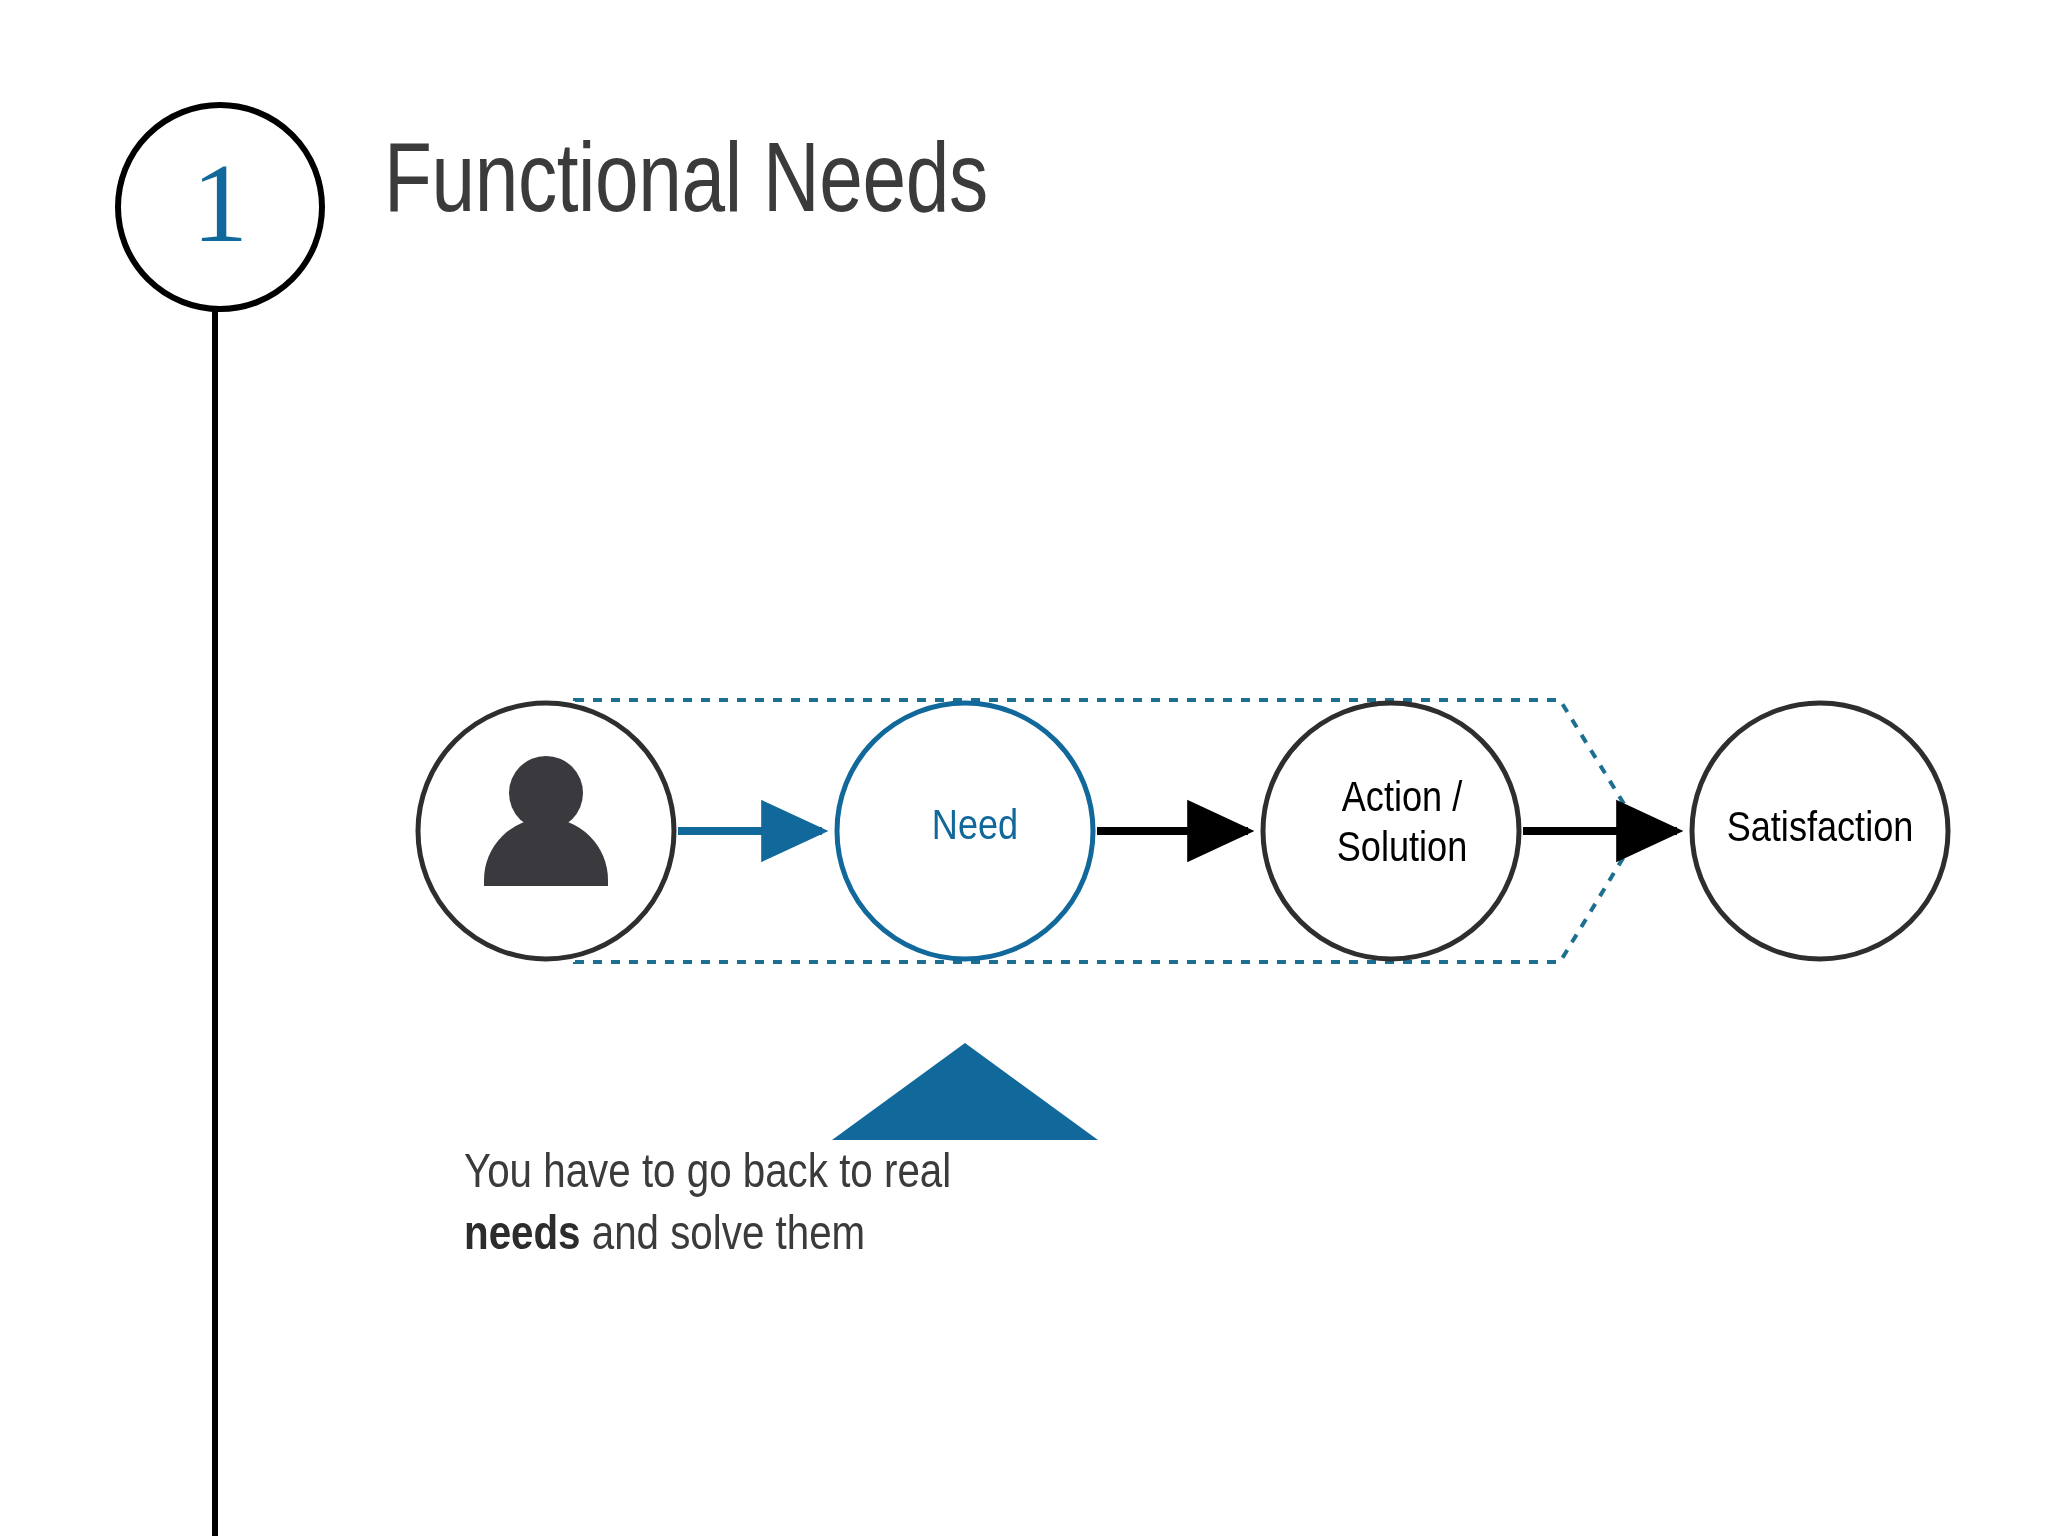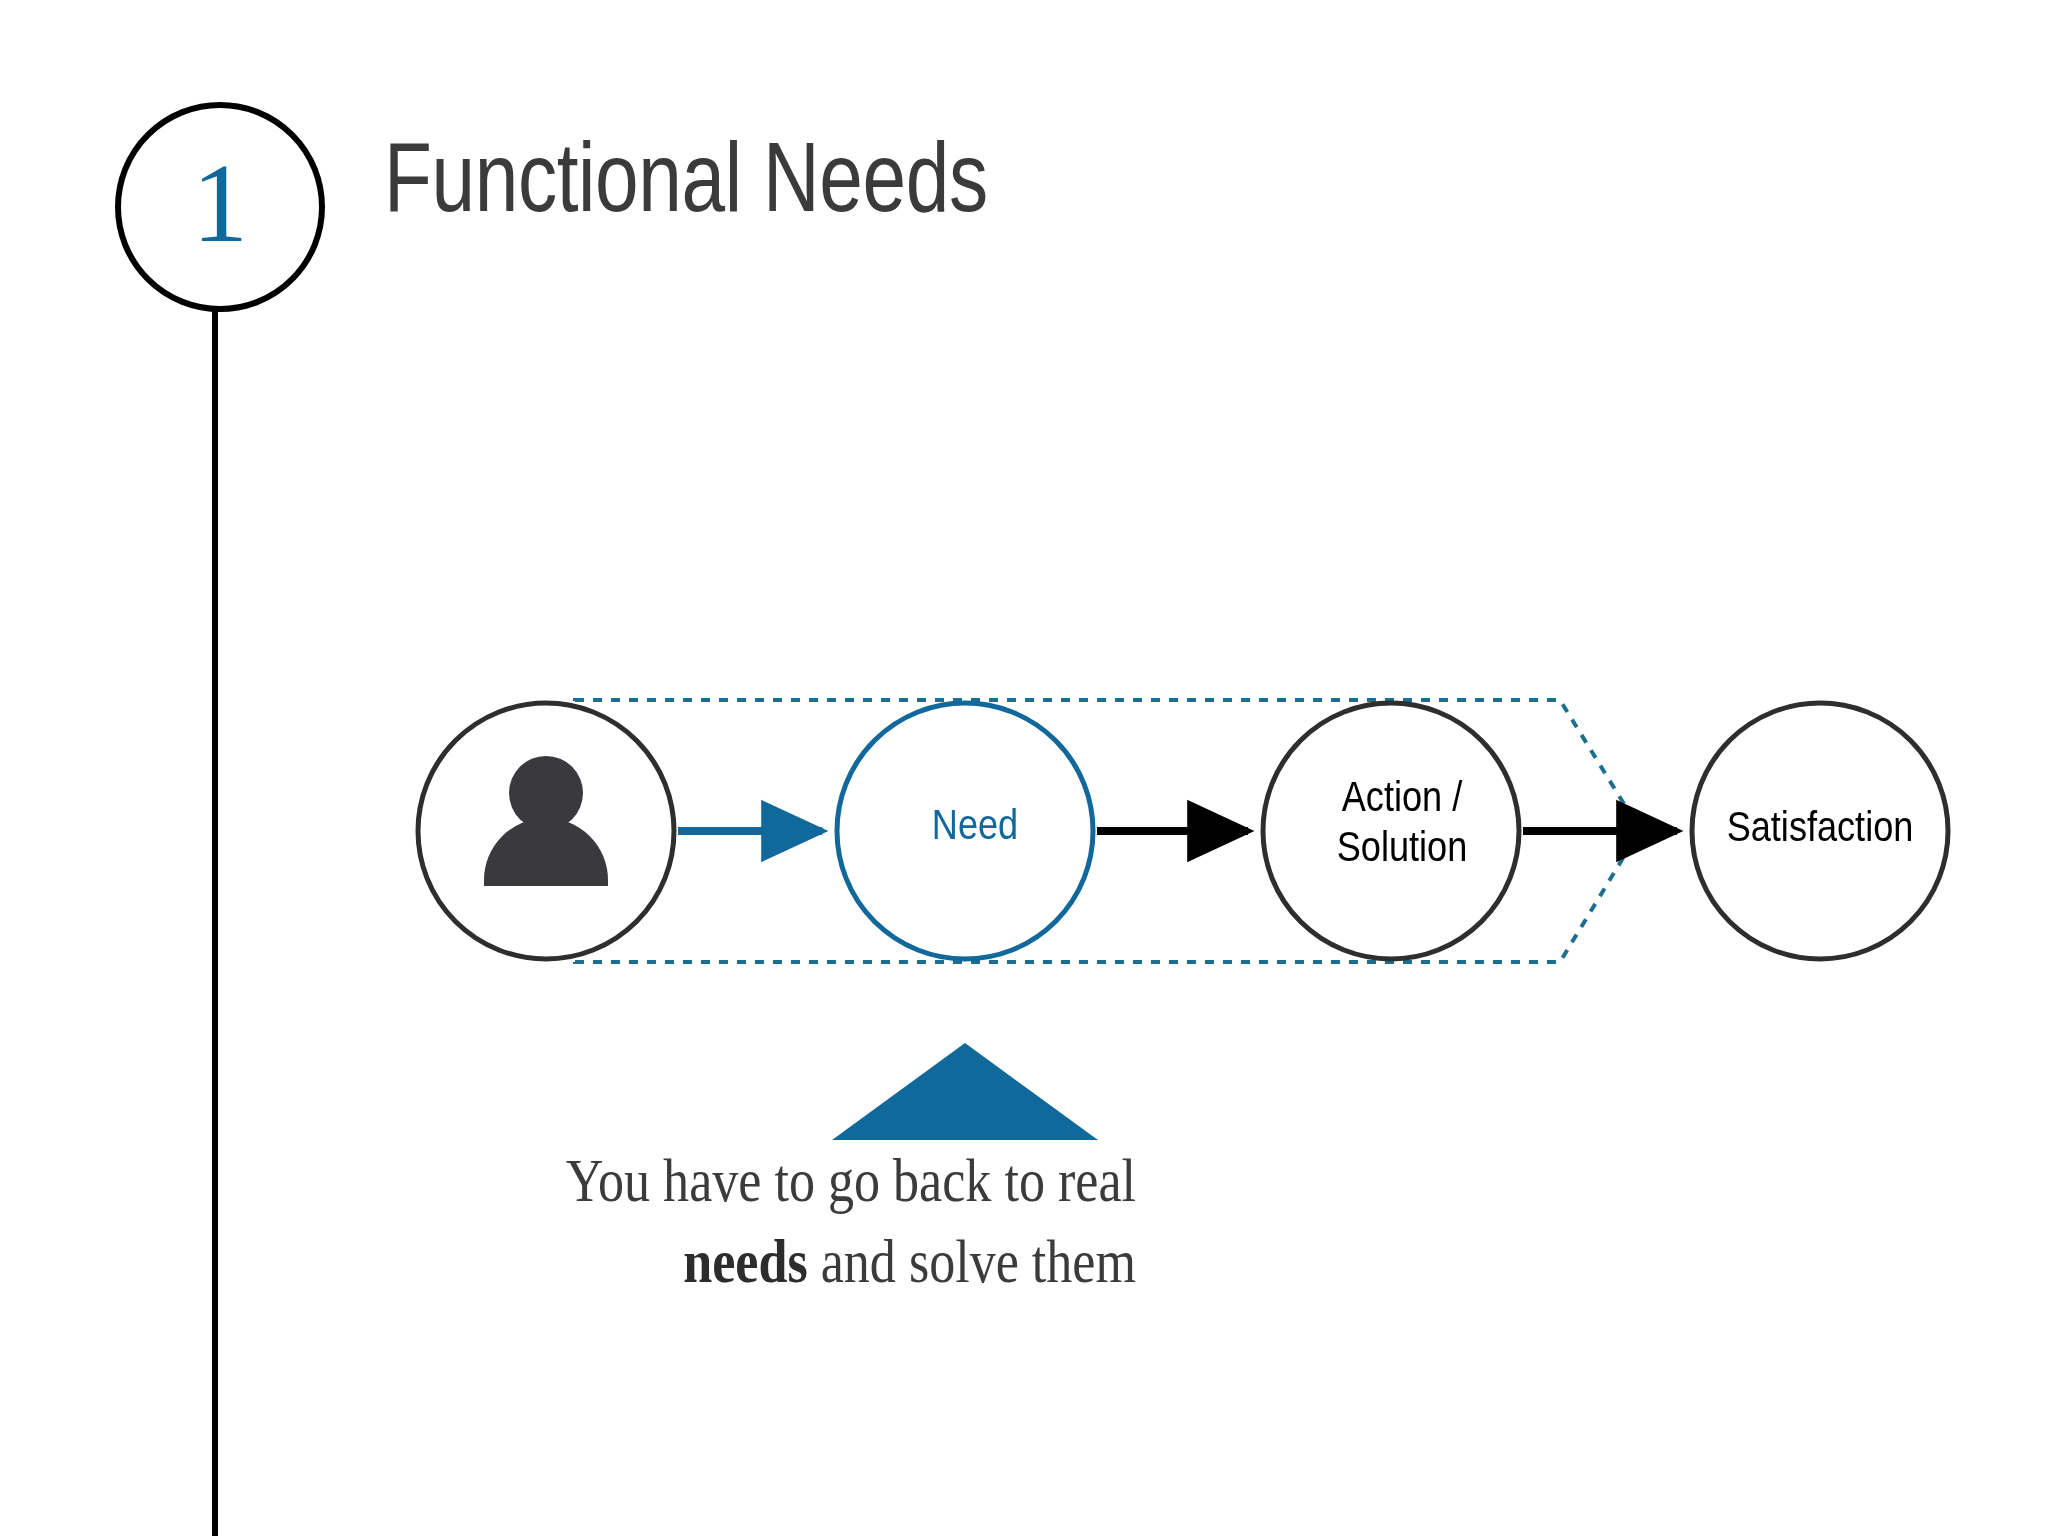--- a/index.html
+++ b/index.html
@@ -103,25 +103,24 @@
     width: 280px;
     font-size: 42px;
   }
 
   
   .caption {
     position: absolute;
     left: 400px;
     top: 1140px;
     width: 800px;
-    text-align: right;
-    font-size: 62px;
+    text-align: left;
+    font-size: 48px;
     line-height: 1.30;
     color: #3b3b3b;
-    font-family: Liberation Serif, serif;
   }
   .caption .line {
     display: block;
     transform: scaleX(0.84);
   }
   .caption b {
     font-weight: 700;
     color: #2c2c2c;
   }
 </style>

